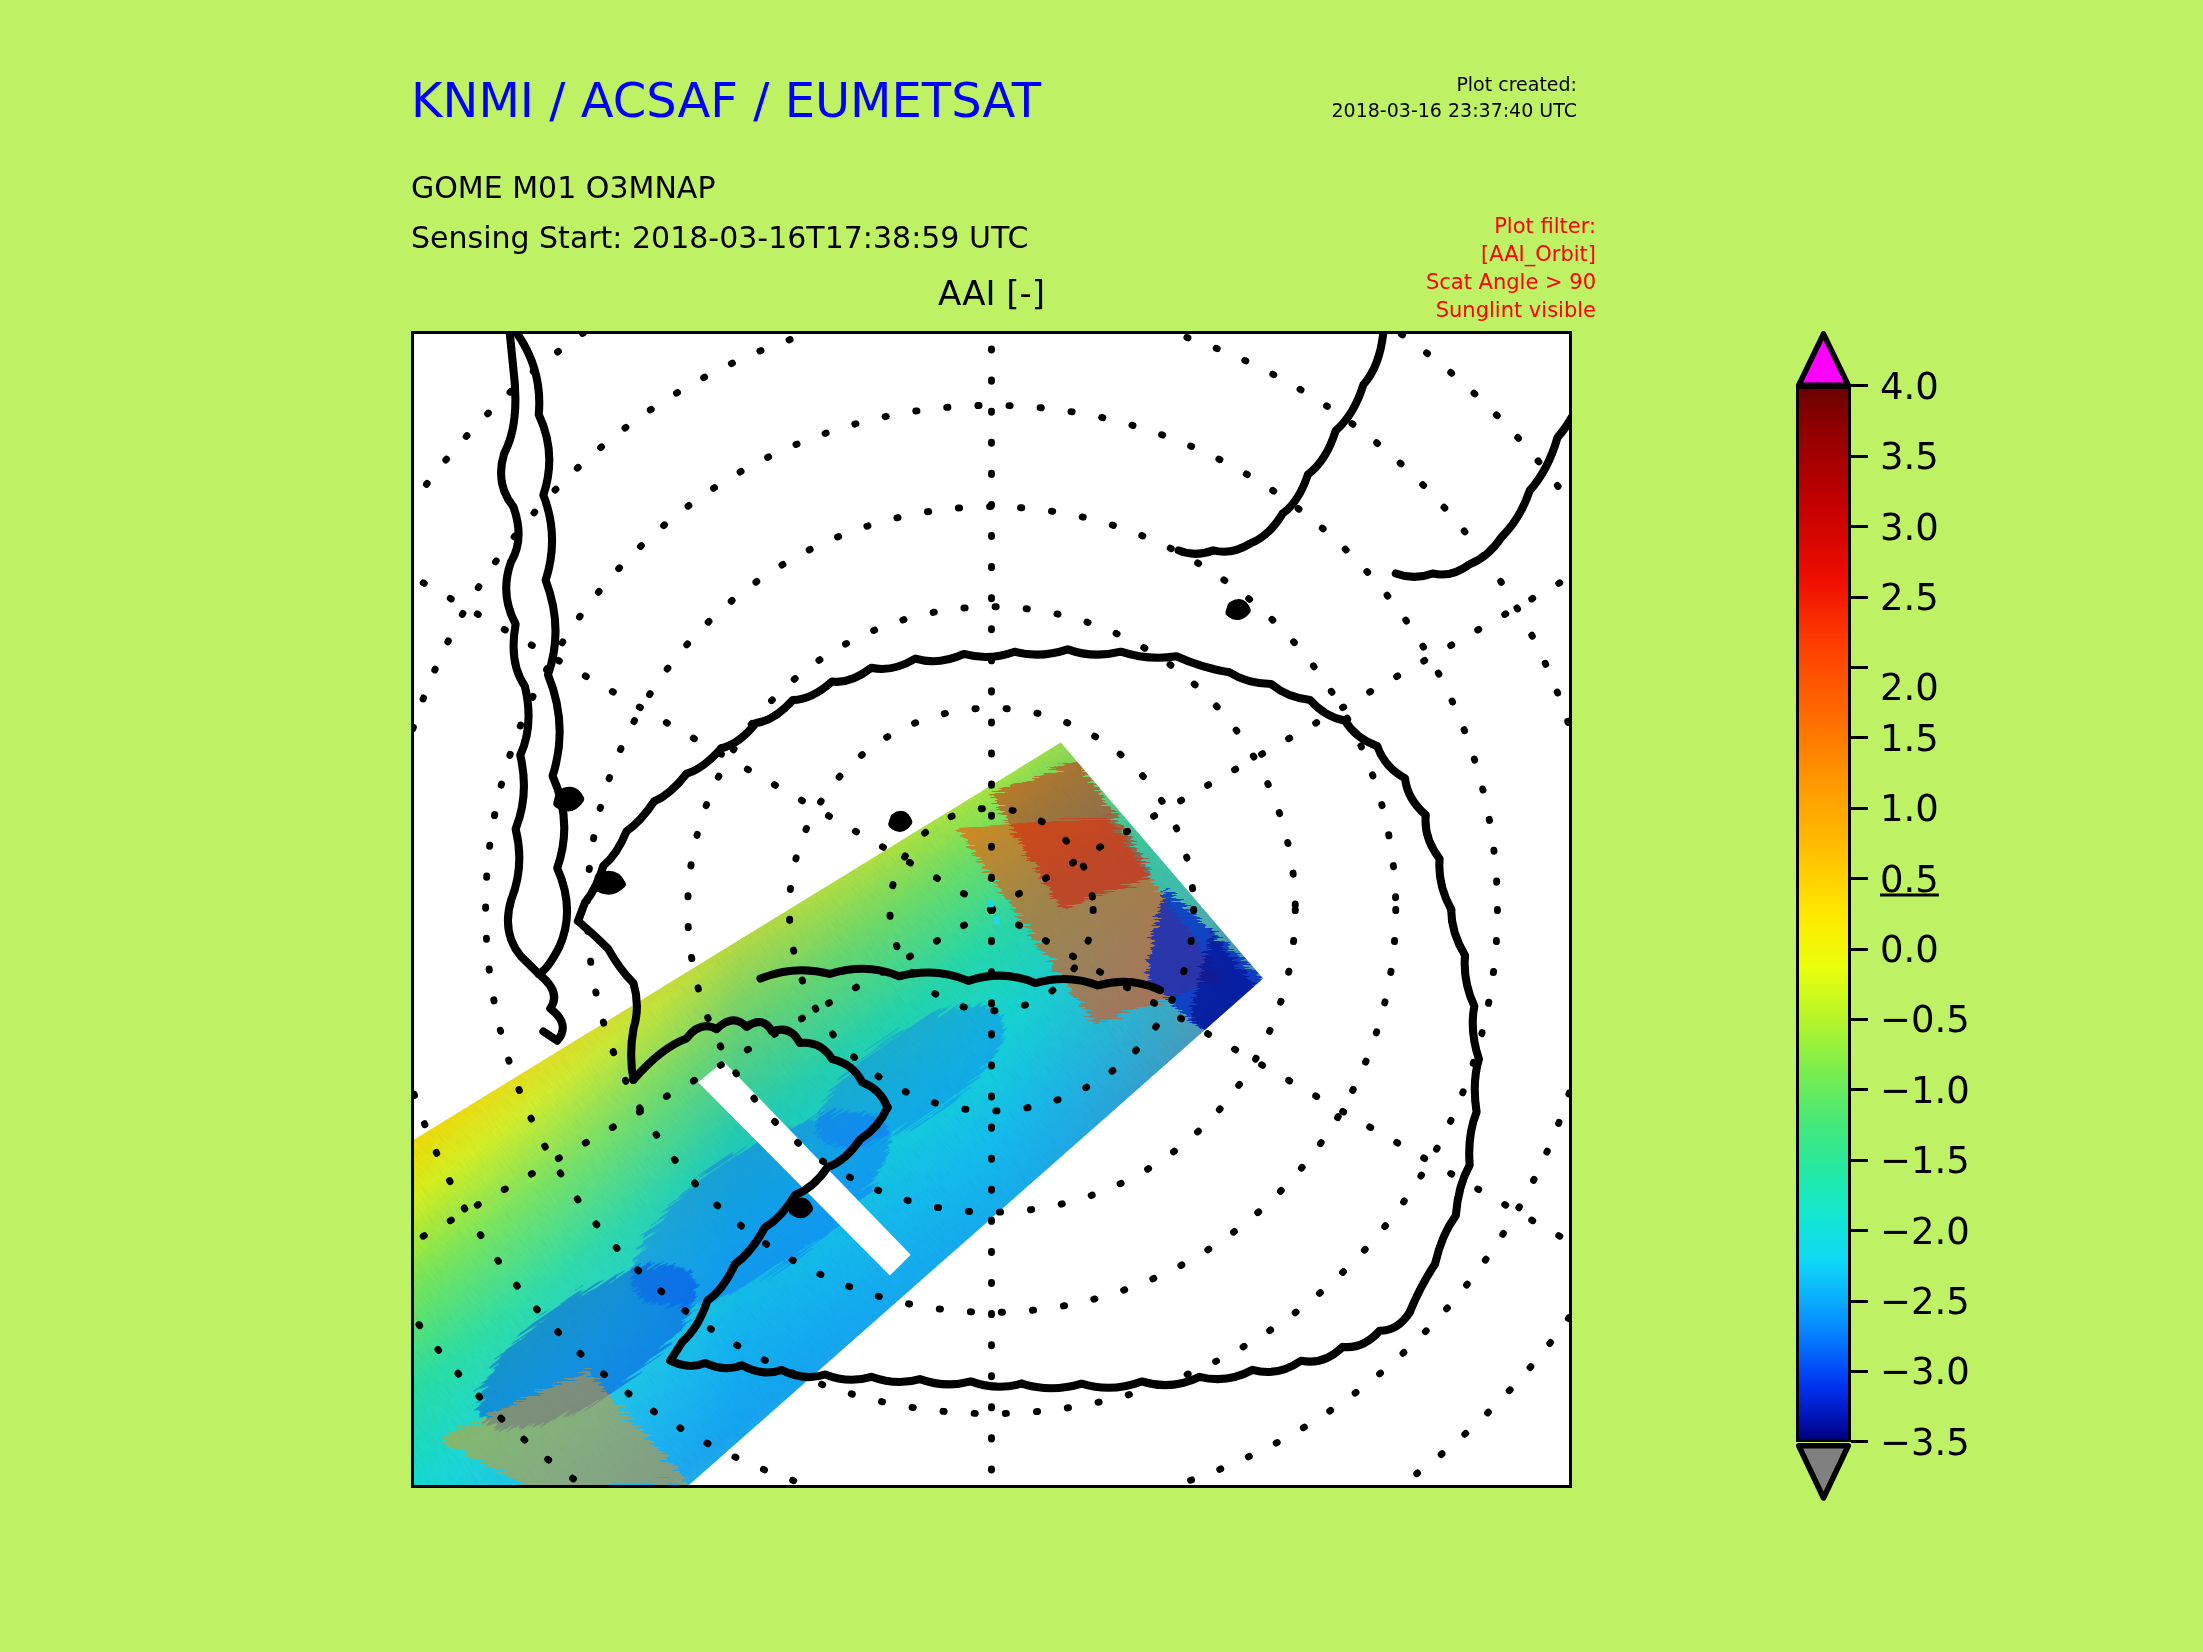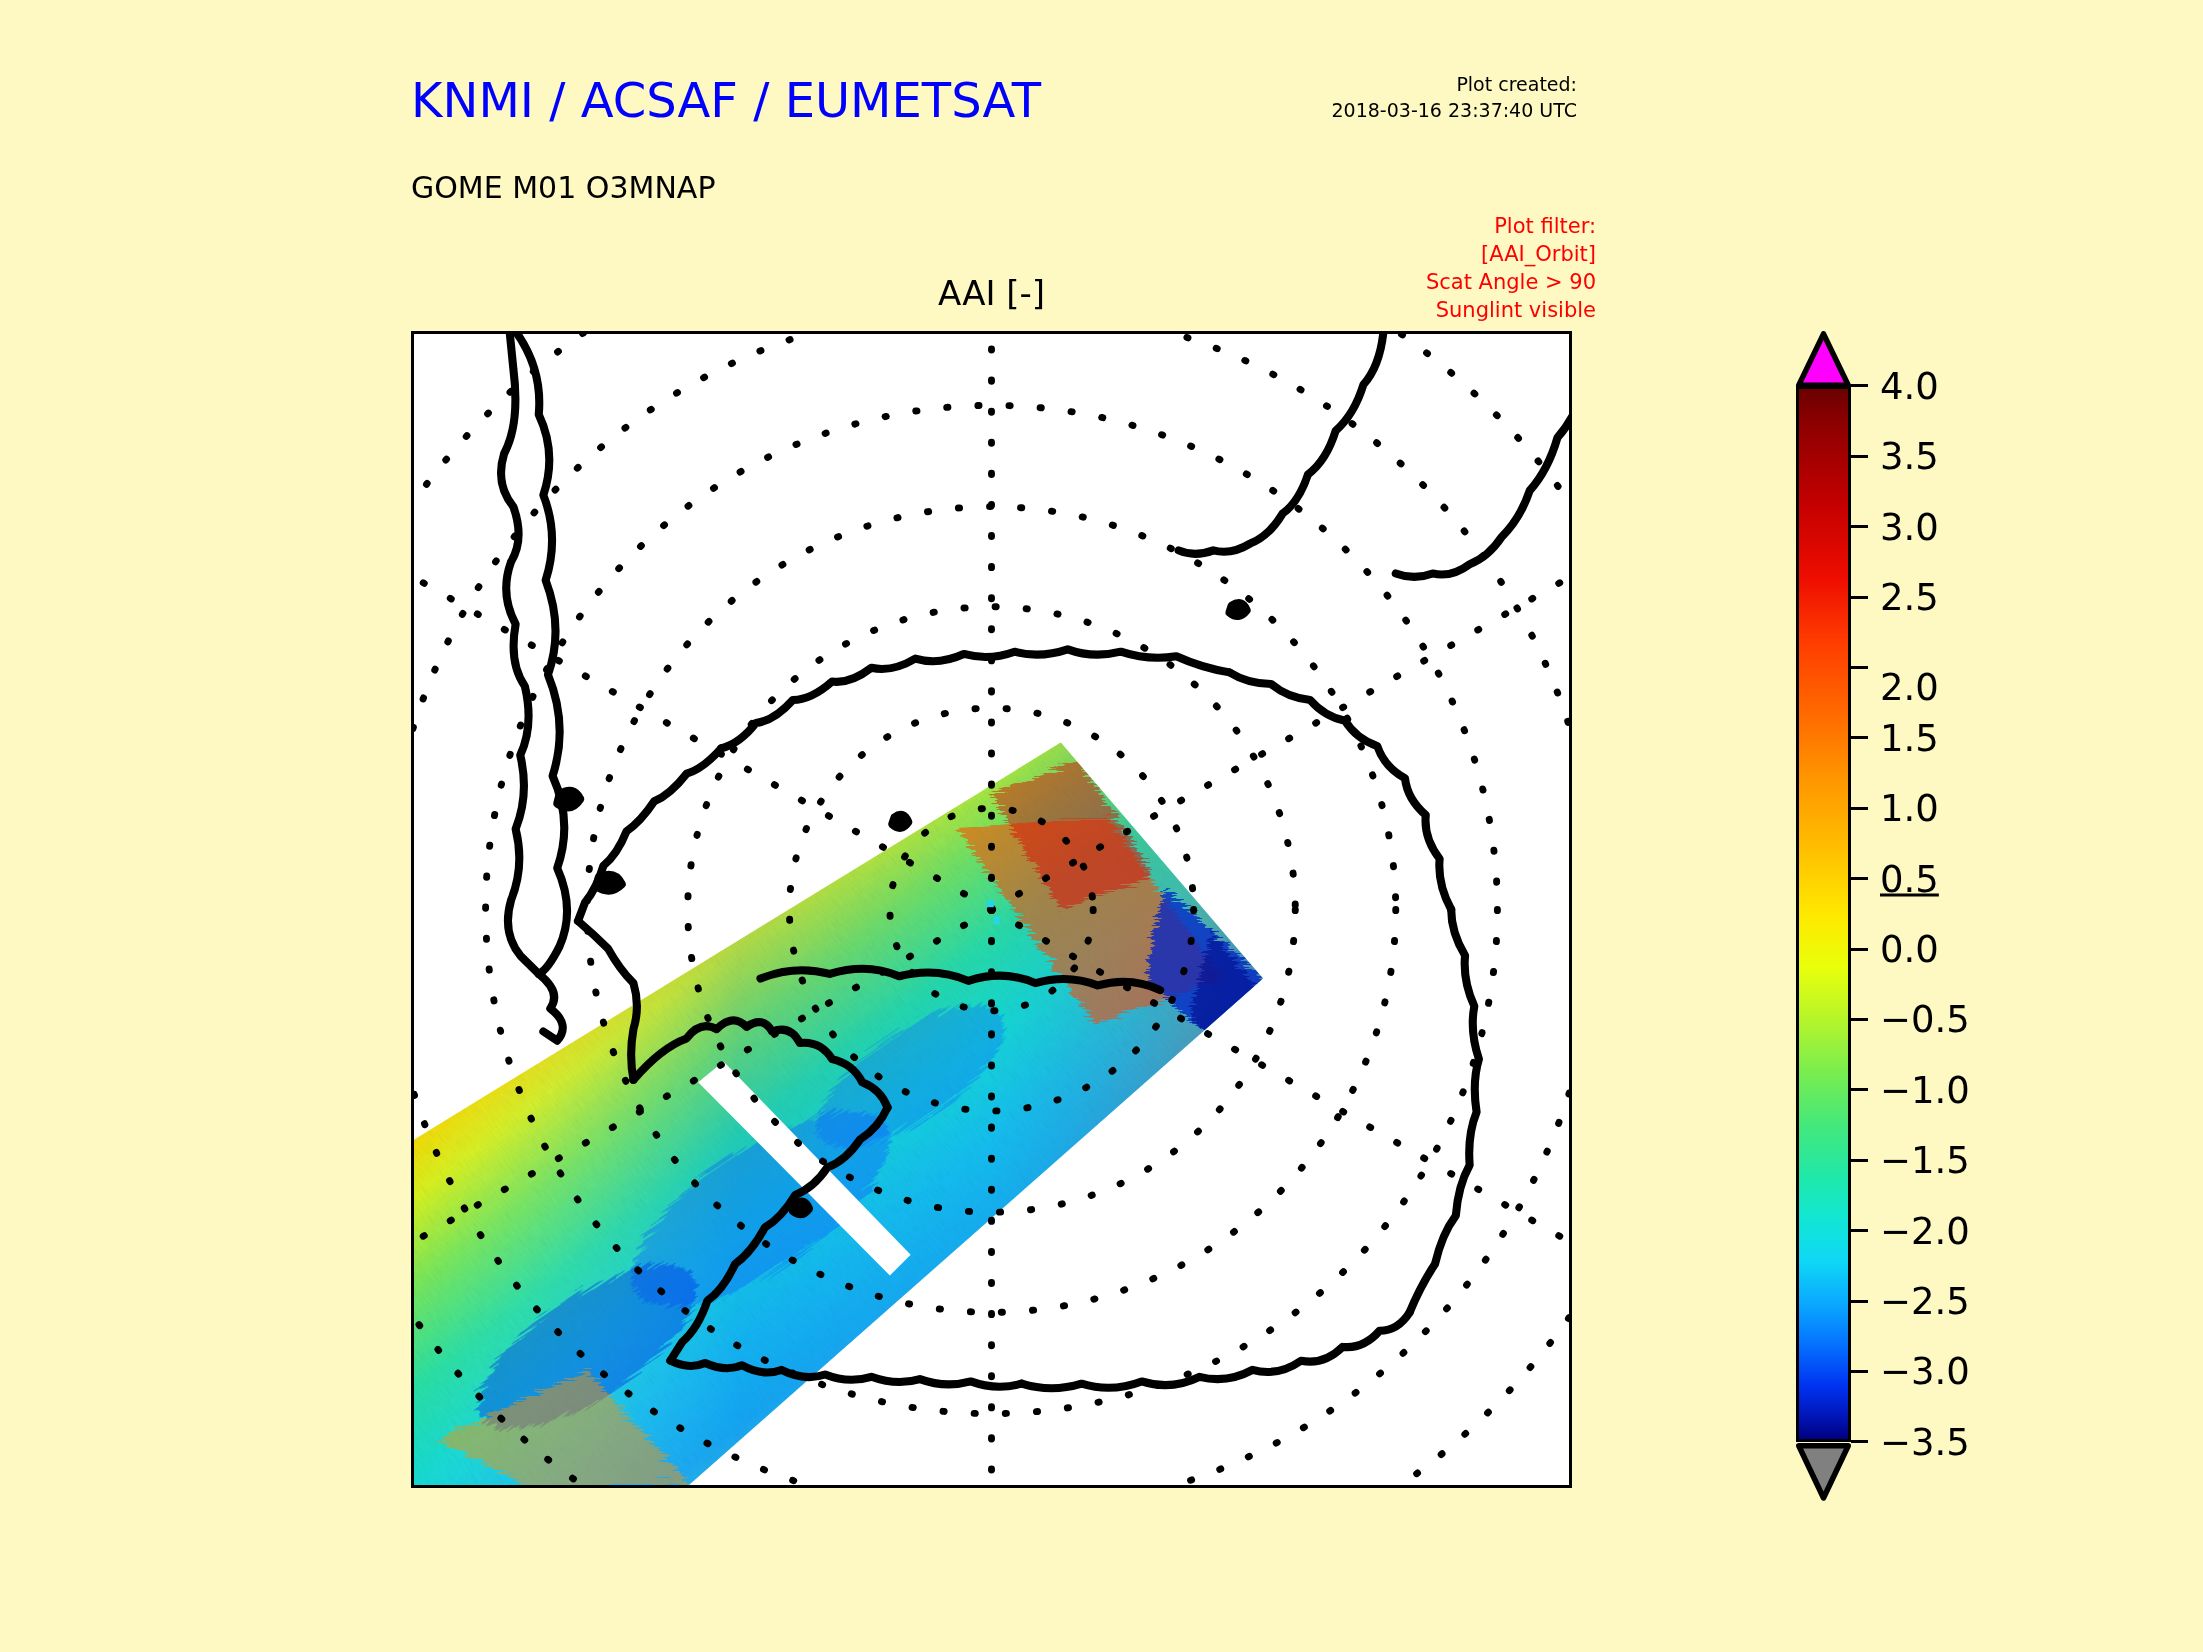--- a/index.html
+++ b/index.html
@@ -1,20 +1,20 @@
 <!DOCTYPE html>
 <html style="font-size:14.7px"><head>
 <meta charset="utf-8">
 <style>
   html,body{margin:0;padding:0;background:#ffffff;}
   body{width:2204px;height:1653px;position:relative;
        font-family:"DejaVu Sans","Liberation Sans",sans-serif;
        -webkit-font-smoothing:antialiased;overflow:hidden;}
 
-  .fig{position:absolute;left:0;top:0;width:2204px;height:1653px;background:#fef9c3;}
+  .fig{position:absolute;left:0;top:0;width:2204px;height:1653px;background:#bef264;}
 
   
   #org-title{position:absolute;left:411px;top:72px;font-size:48px;color:#0000ff;
              letter-spacing:0px;white-space:nowrap;}
   #plot-created-block{position:absolute;left:1302px;top:72px;width:275px;
              text-align:right;font-size:19px;color:#000;line-height:1.35;}
   #product-line{position:absolute;left:411px;top:170px;font-size:30px;color:#000;white-space:nowrap;}
   #sensing-line{position:absolute;left:411px;top:220px;font-size:30px;color:#000;white-space:nowrap;}
   #filter-block{position:absolute;left:1293px;top:213px;width:303px;text-align:right;
              font-size:21px;color:#ff0000;line-height:1.33;}
@@ -65,20 +65,21 @@
 
   <div id="org-title">KNMI / ACSAF / EUMETSAT</div>
 
   <div id="plot-created-block">
     <div>Plot created:</div>
     <div>2018-03-16 23:37:40 UTC</div>
   </div>
 
   <div id="product-line">GOME M01 O3MNAP</div>
 
+  <div id="sensing-line">Sensing Start: 2018-03-16T17:38:59 UTC</div>
 
   <div id="filter-block">
     <div>Plot filter:</div>
     <div>[AAI_Orbit]</div>
     <div>Scat Angle &gt; 90</div>
     <div>Sunglint visible</div>
   </div>
 
   <div id="axes-title">AAI [-]</div>
 

